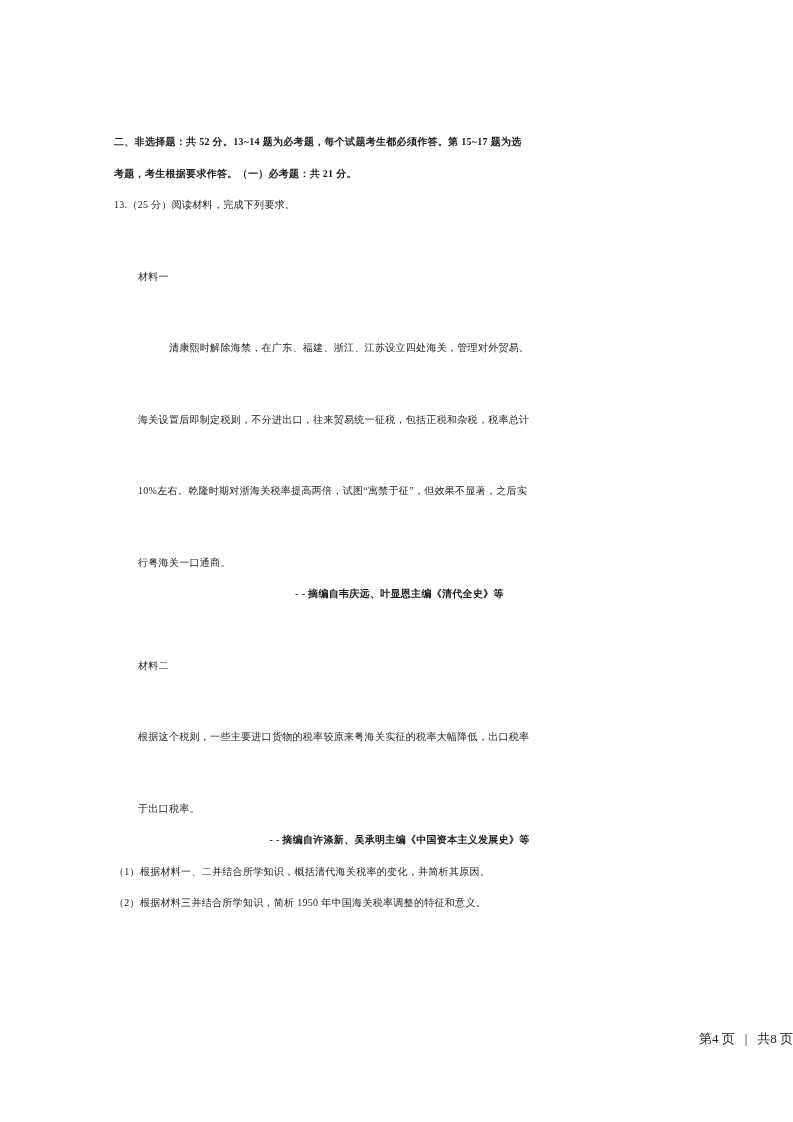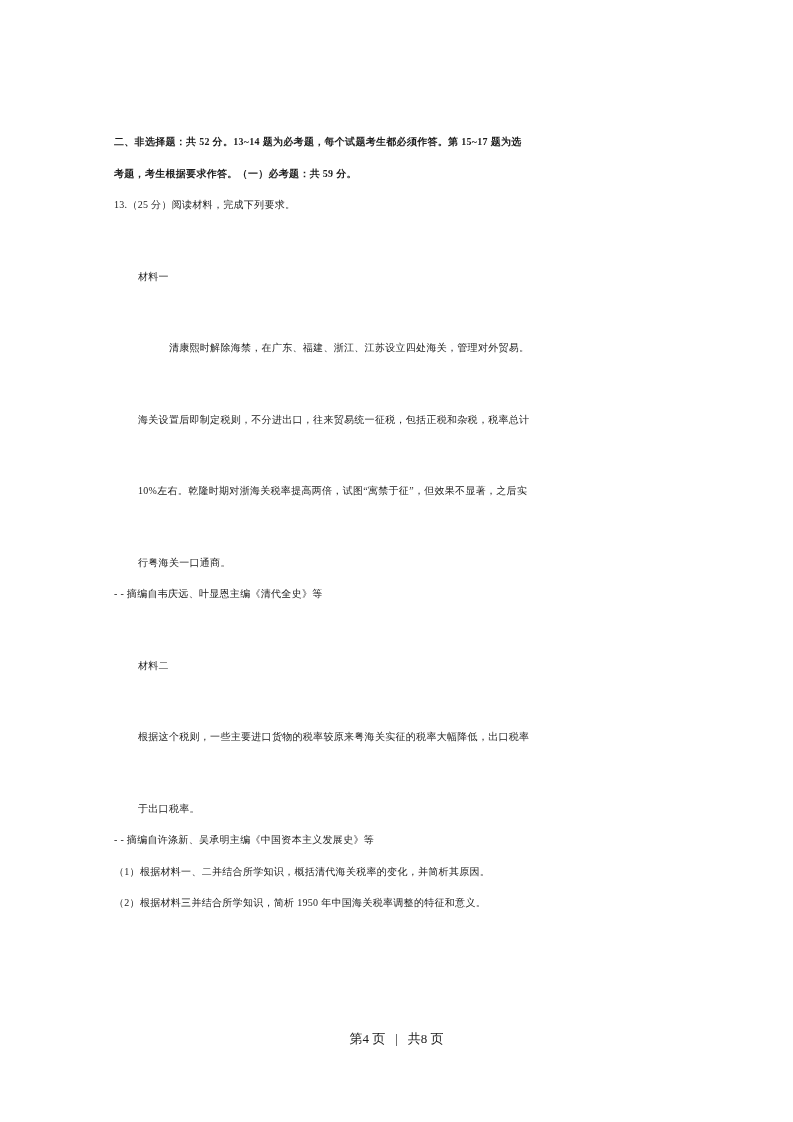--- a/index.html
+++ b/index.html
@@ -27,44 +27,45 @@
     white-space: nowrap;
   }
   .bold {
     font-weight: bold;
   }
   .indented {
     padding-left: 24px;
     margin-top: 40px;
   }
   .attr {
-    text-align: left;
+    text-align: center;
     white-space: nowrap;
+    font-weight: bold;
   }
   .footer {
     position: absolute;
     left: 0;
     top: 1028px;
     width: 793px;
-    text-align: center;
+    text-align: right;
     font-size: 13px;
     line-height: 22px;
     color: #1c1c1c;
   }
   .footer .sep {
     margin: 0 10px;
   }
 </style>
 </head>
 <body>
 
 <div class="content">
 
   <div class="line bold">二、非选择题：共 52 分。13~14 题为必考题，每个试题考生都必须作答。第 15~17 题为选</div>
-  <div class="line bold">考题，考生根据要求作答。（一）必考题：共 59 分。</div>
+  <div class="line bold">考题，考生根据要求作答。（一）必考题：共 21 分。</div>
 
   <div class="line">13.（25 分）阅读材料，完成下列要求。</div>
 
   <div>
     <div class="line indented">材料一</div>
     <div class="line indented">　　　清康熙时解除海禁，在广东、福建、浙江、江苏设立四处海关，管理对外贸易。</div>
     <div class="line indented">海关设置后即制定税则，不分进出口，往来贸易统一征税，包括正税和杂税，税率总计</div>
     <div class="line indented">10%左右。乾隆时期对浙海关税率提高两倍，试图“寓禁于征”，但效果不显著，之后实</div>
     <div class="line indented">行粤海关一口通商。</div>
     <div class="line attr">- - 摘编自韦庆远、叶显恩主编《清代全史》等</div>

